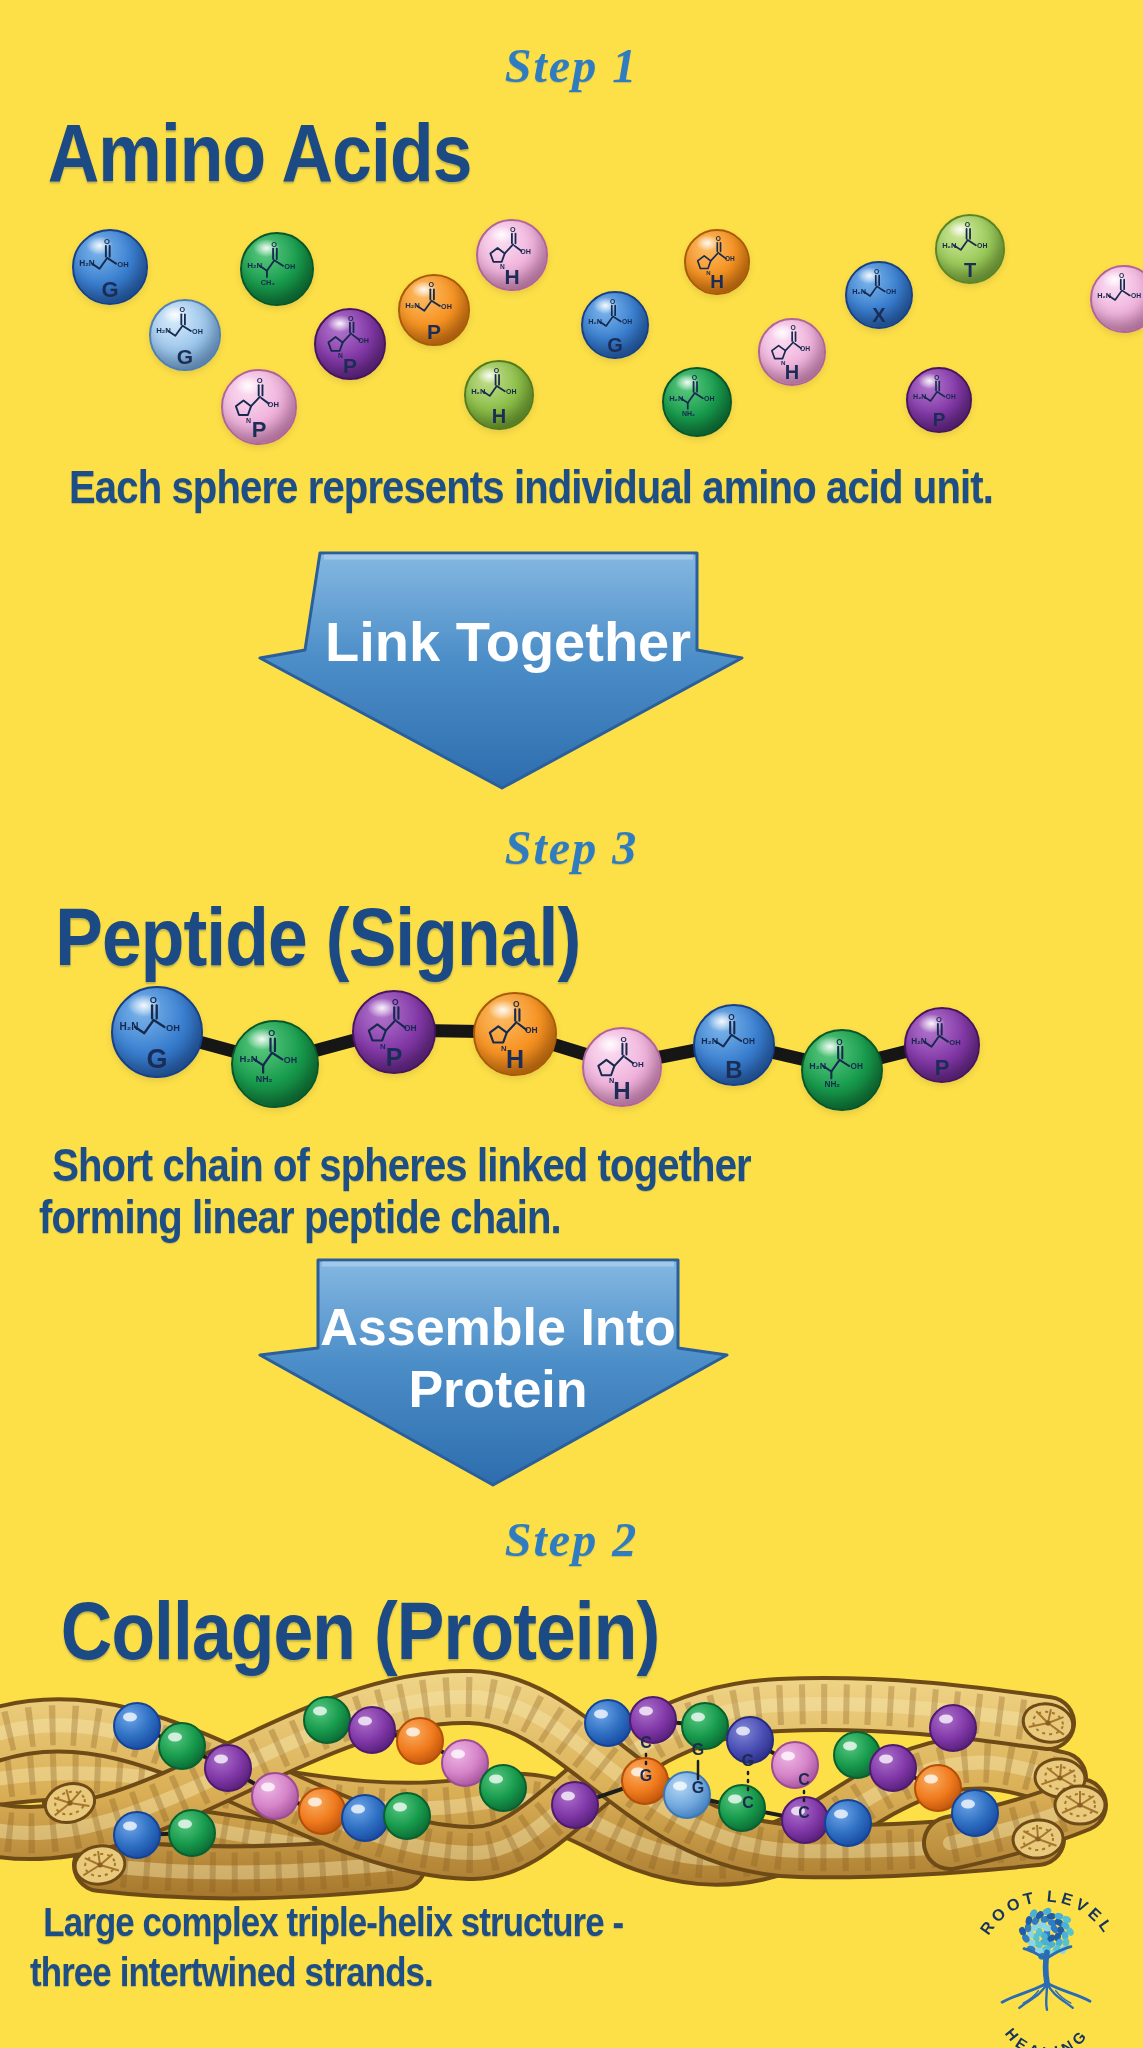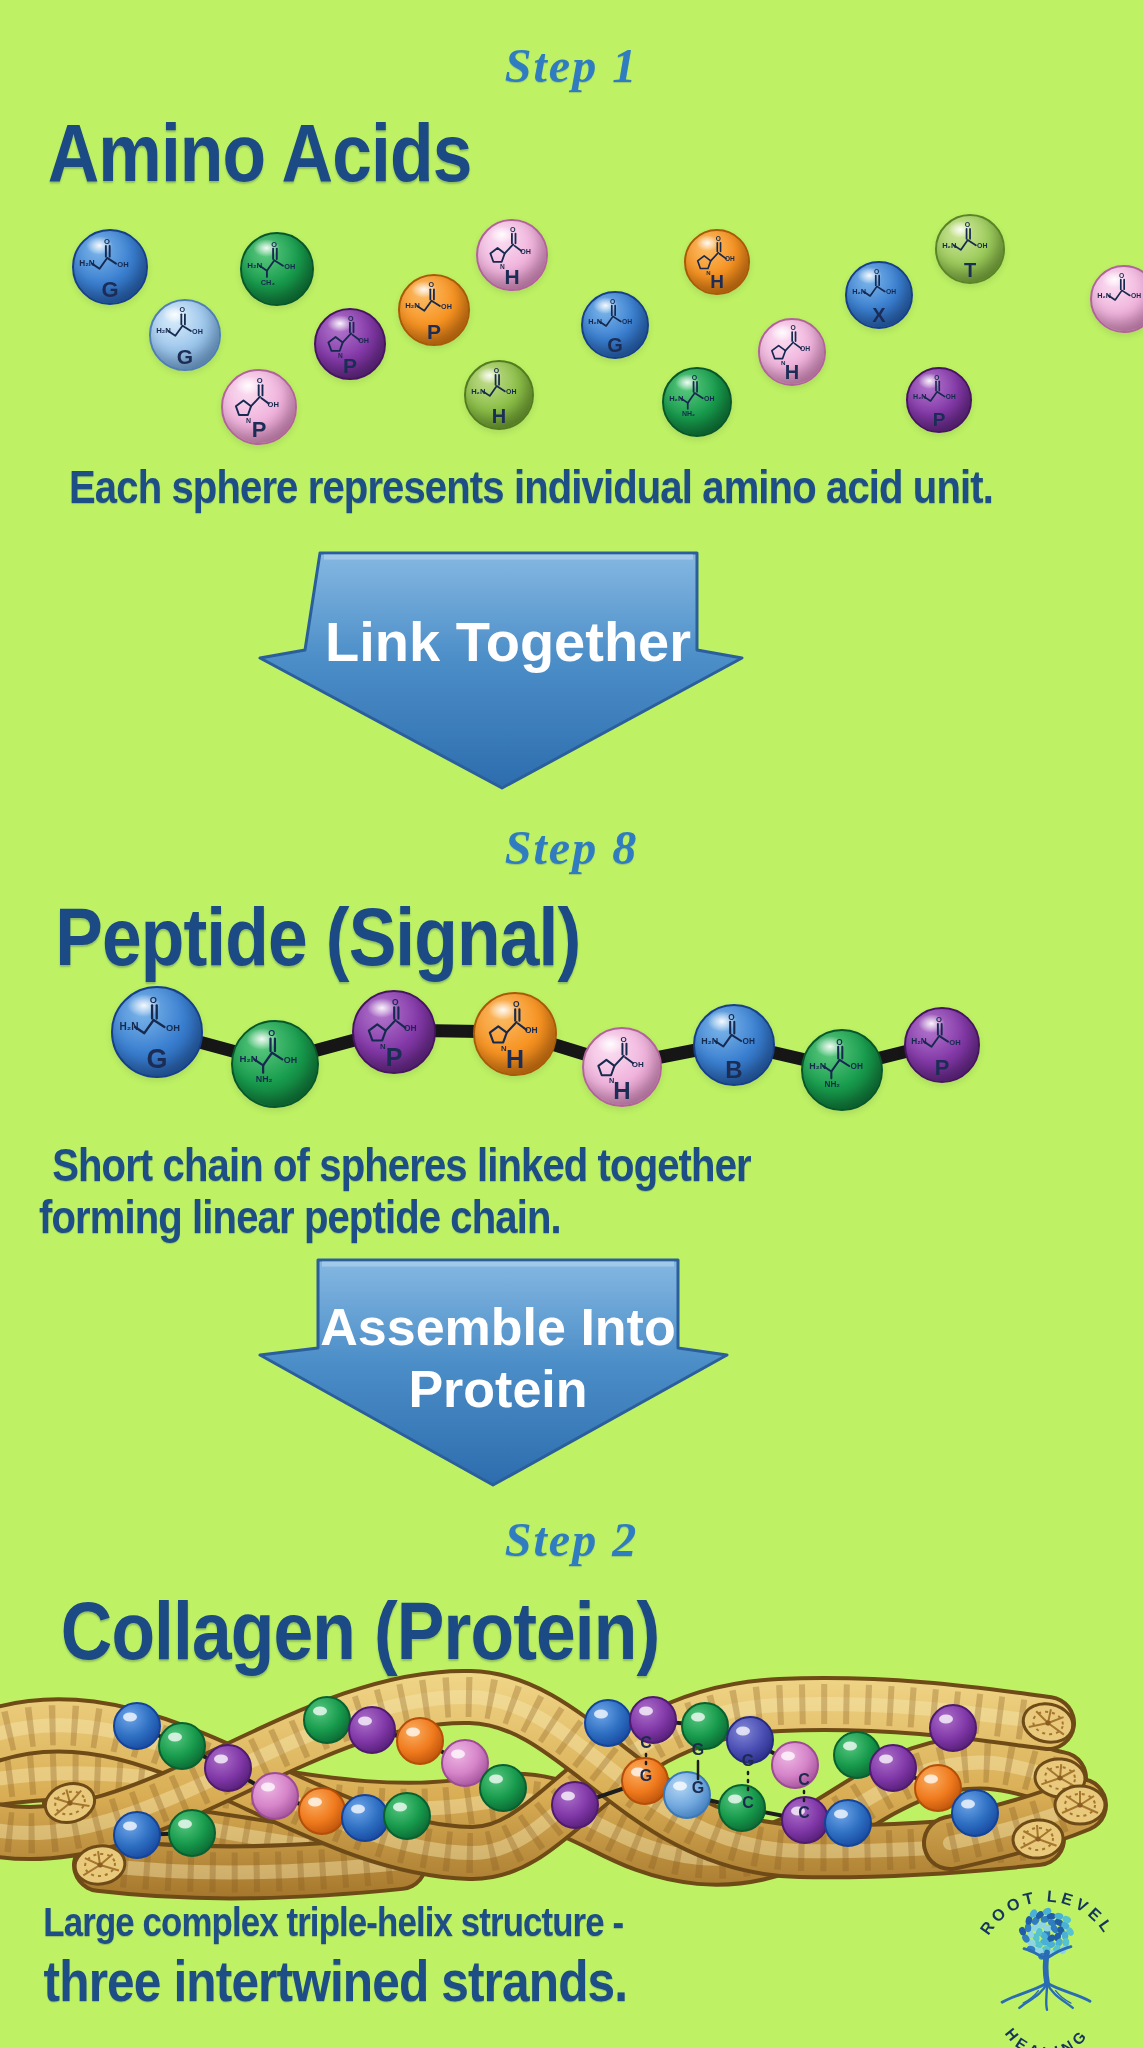--- a/index.html
+++ b/index.html
@@ -1,17 +1,17 @@
 <!DOCTYPE html>
 <html><head>
 <meta charset="utf-8">
 <style>
   html,body{margin:0;padding:0;}
   body{width:1143px;height:2048px;font-family:"Liberation Sans",sans-serif;}
-  .canvas{position:relative;width:1143px;height:2048px;overflow:hidden;background:#bef264;}
+  .canvas{position:relative;width:1143px;height:2048px;overflow:hidden;background:#fde047;}
 
   .step-label{
     position:absolute;left:0;width:100%;text-align:center;
     font-family:"Liberation Serif",serif;font-style:italic;font-weight:700;
     font-size:48px;color:#2f7cc1;letter-spacing:2px;
     text-shadow:0 1px 1px rgba(40,80,140,.25);
   }
   .title{
     position:absolute;left:0;width:100%;margin:16px;
     font-weight:700;color:#1b4a84;font-size:82px;line-height:1;
@@ -69,21 +69,21 @@
         <stop offset="0" stop-color="#85b8e2"></stop>
           <stop offset="0.45" stop-color="#4c8ec8"></stop>
           <stop offset="1" stop-color="#2d6dae"></stop>
       </linearGradient>
     </defs>
     <polygon points="80,5 457,5 457,102 502,110 262,240 20,110 65,102" fill="url(#ag1)" stroke="#2b5f9b" stroke-width="3" stroke-linejoin="round"></polygon>
     <path d="M84 9 L453 9" stroke="#aacdec" stroke-width="5" opacity=".8"></path>
     <text class="arrow-label" x="268" y="113" font-size="56" text-anchor="middle">Link Together</text>
   </svg>
 
-  <div class="step-label" style="top:820px">Step 8</div>
+  <div class="step-label" style="top:820px">Step 3</div>
   <div class="title" style="top:880px"><span class="cond">Peptide (Signal)</span></div>
 
   <svg id="chain-links" width="1143" height="200" viewBox="0 0 1143 200">
       <polyline points="155,70 273,102 392,70 513,72 620,105 732,83 840,108 940,83" fill="none" stroke="#161616" stroke-width="13" stroke-linejoin="round" stroke-linecap="round"></polyline>
     </svg>
   <div id="chain-field"></div>
 
   <div class="caption" style="top:1140px"><span class="cond">Short chain of spheres linked together</span></div>
   <div class="caption" style="top:1192px"><span class="cond">forming linear peptide chain.</span></div>
 
@@ -363,21 +363,21 @@
         </g>
         <g>
           <text class="pairtxt" x="804" y="132" text-anchor="middle">C</text>
     <line x1="804" y1="138" x2="804" y2="151" stroke="#1d1d1d" stroke-width="2.5" stroke-linecap="round" stroke-dasharray="2 6"></line>
     <text class="pairtxt" x="804" y="165" text-anchor="middle">C</text>
         </g>
       </g>
   </svg>
 
   <div class="caption" style="top:1900px;font-size:40px"><span class="cond">Large complex triple-helix structure -</span></div>
-  <div class="caption" style="top:1950px;font-size:57px"><span class="cond">three intertwined strands.</span></div>
+  <div class="caption" style="top:1950px;font-size:40px"><span class="cond">three intertwined strands.</span></div>
 
   <svg id="logo-svg" width="190" height="172" viewBox="0 0 190 180">
     <defs>
       <path id="arcTop" d="M 25 97 A 70 70 0 0 1 165 97"></path>
       <path id="arcBot" d="M 44 139 A 51 51 0 0 0 146 139"></path>
     </defs>
     <text class="logo-arc" font-size="17" letter-spacing="4">
       <textPath href="#arcTop" startOffset="50%" text-anchor="middle">ROOT LEVEL</textPath>
     </text>
     <text class="logo-arc" font-size="16" letter-spacing="5">

